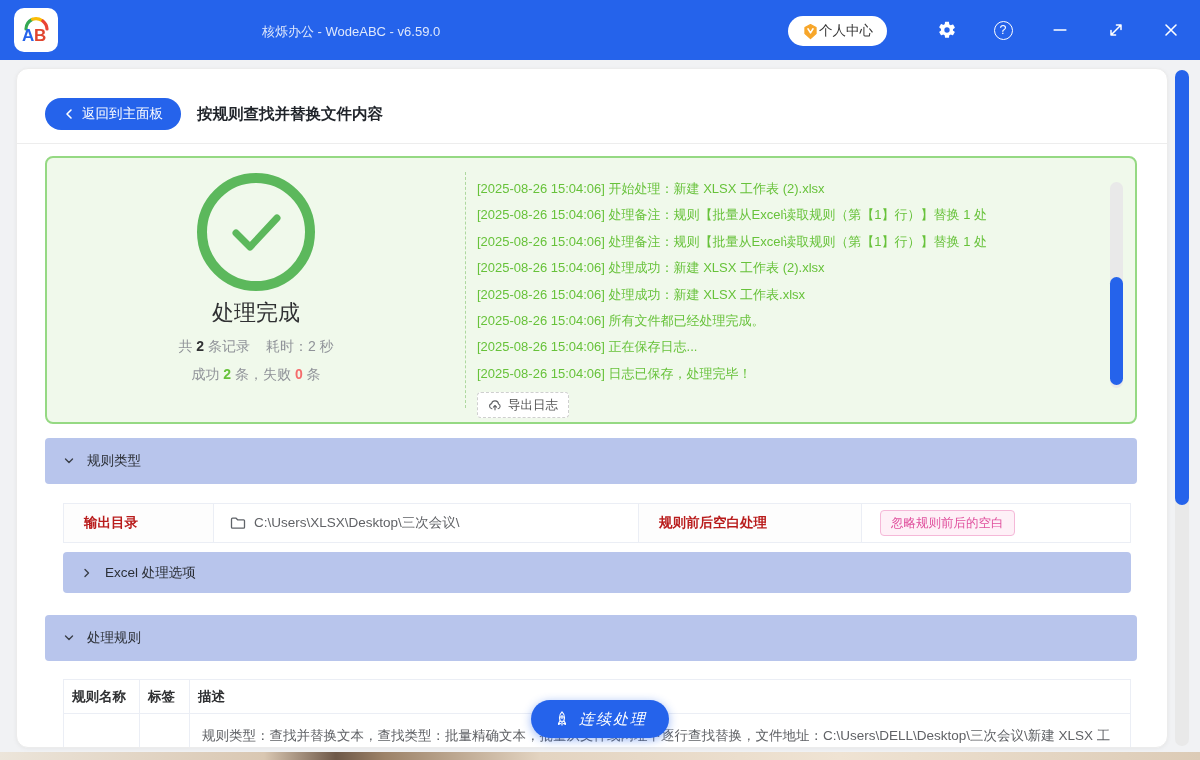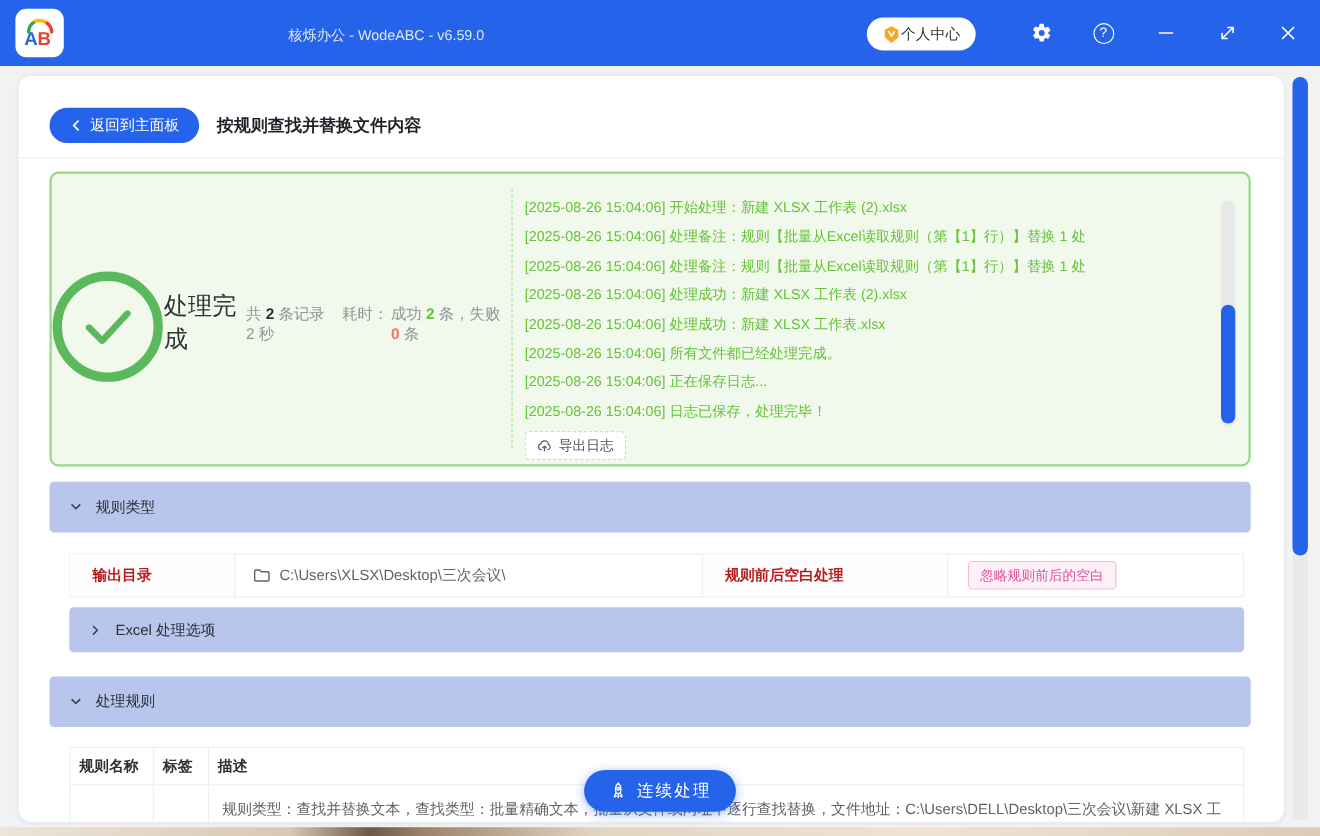--- a/index.html
+++ b/index.html
@@ -20,21 +20,21 @@
   
   .content-bg { position:absolute; left:0; top:60px; width:1200px; height:692px; background:#f1f2f4; }
   .card { position:absolute; left:16px; top:8px; width:1152px; height:680px; background:#fff; border-radius:12px; border:1px solid #ececec; box-shadow:0 1px 4px rgba(0,0,0,.05); overflow:hidden; }
 
   .back-btn { position:absolute; left:28px; top:29px; height:32px; padding:0 18px; background:#2563eb; color:#fff; border:none; border-radius:16px; font-size:13.5px; display:flex; align-items:center; gap:7px; cursor:pointer; font-family:inherit; }
   .page-title { position:absolute; left:180px; top:35px; font-size:15.5px; font-weight:bold; color:#1f2329; }
   .divider { position:absolute; left:0; top:74px; width:100%; height:1px; background:#ededed; }
 
   
   .result-panel { position:absolute; left:28px; top:87px; width:1092px; height:268px; background:#f0f9eb; border:2px solid #95d983; border-radius:8px; }
-  .rp-left { position:absolute; left:0; top:0; width:418px; height:100%; display:flex; flex-direction:row; align-items:center; }
+  .rp-left { position:absolute; left:0; top:0; width:418px; height:100%; display:flex; flex-direction:column; align-items:center; }
   .rp-circle { margin-top:14px; }
   .rp-status { margin-top:6px; font-size:22px; color:#303133; font-weight:500; }
   .rp-stats { margin-top:10px; font-size:14px; color:#909399; }
   .rp-stats .num-dark { color:#303133; font-weight:bold; }
   .rp-stats .num-green { color:#67c23a; font-weight:bold; }
   .rp-stats .num-red { color:#f56c6c; font-weight:bold; }
   .rp-stats .sep { margin-left:12px; }
   .rp-divider { position:absolute; left:418px; top:14px; bottom:14px; width:0; border-left:1px dashed #aed89f; }
   .rp-logs { position:absolute; left:430px; top:18px; right:46px; }
   .log-line { font-size:13px; line-height:26.4px; color:#67c23a; white-space:nowrap; overflow:hidden; }
@@ -63,21 +63,21 @@
   .tr { display:flex; }
   .th, .td { padding-left:8px; display:flex; align-items:center; }
   .th { height:34px; font-weight:bold; color:#303133; border-bottom:1px solid #ebeef5; }
   .col-name { width:76px; border-right:1px solid #ebeef5; }
   .col-tag { width:50px; border-right:1px solid #ebeef5; }
   .col-desc { flex:1; }
   .td { height:80px; color:#606266; }
   .td.col-desc { padding:10px 12px 0 12px; align-items:flex-start; line-height:23px; }
 
   
-  .continue-btn { position:absolute; left:50%; top:700px; transform:translateX(-50%); height:38px; padding:0 22px; background:#2563eb; color:#fff; border:none; border-radius:19px; font-size:15px; display:flex; align-items:center; gap:8px; cursor:pointer; z-index:10; box-shadow:0 2px 10px rgba(37,99,235,.45); font-family:inherit; letter-spacing:2px; }
+  .continue-btn { position:absolute; left:50%; top:700px; transform:translateX(-50%); height:38px; padding:0 22px; background:#2563eb; color:#fff; border:none; border-radius:19px; font-size:15px; display:flex; align-items:center; gap:8px; cursor:pointer; z-index:10; box-shadow:0 2px 10px rgba(37,99,235,.45); font-family:inherit; letter-spacing:2px;font-style:italic; }
 
   
   .outer-scrollbar { position:absolute; left:1175px; top:10px; width:14px; height:676px; background:#e9e9e9; border-radius:7px; }
   .outer-scrollbar .thumb { position:absolute; left:0; top:0; width:14px; height:435px; background:#2563eb; border-radius:7px; }
 
   
   .desktop-strip { position:absolute; left:0; top:752px; width:1200px; height:8px;
     background:linear-gradient(90deg,#ece5da 0%,#d9c7b2 22%,#6e5848 28%,#9c8268 32%,#e3d4c1 45%,#efe3d3 70%,#dccbb6 100%); }
 </style>
 </head>

